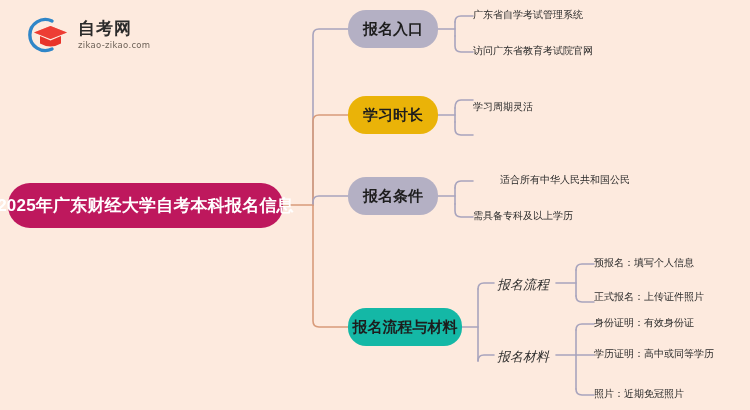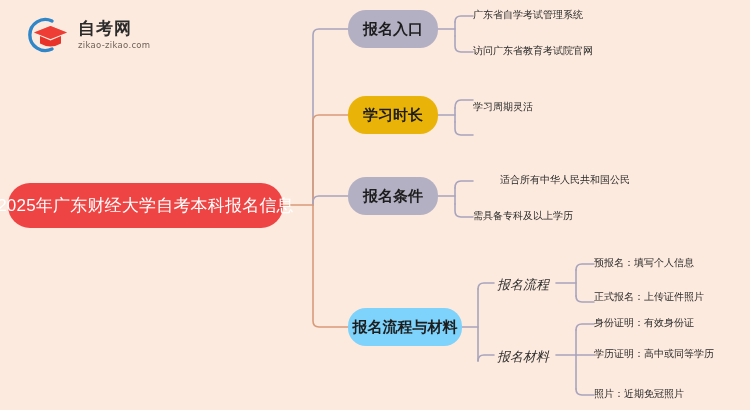--- a/index.html
+++ b/index.html
@@ -64,36 +64,36 @@
     position: absolute;
     display: flex;
     align-items: center;
     justify-content: center;
     text-align: center;
     white-space: nowrap;
   }
   .root-node {
     left: 8px; top: 183px;
     width: 275px; height: 45px;
-    background: #ef4444;
+    background: #be185d;
     border-radius: 22px;
     color: #ffffff;
     font-size: 17px;
-    font-weight: normal;
+    font-weight: bold;
     letter-spacing: 0.2px;
   }
   .branch-node {
     border-radius: 18px;
     font-size: 15px;
     font-weight: bold;
     color: #1d1d1d;
   }
   .b-purple { background: #b4b0c4; }
   .b-peach  { background: #eab308; }
-  .b-tan    { background: #7dd3fc; }
+  .b-tan    { background: #14b8a6; }
 
   .n-entry   { left: 348px; top: 10px;  width: 90px;  height: 38px; }
   .n-study   { left: 348px; top: 96px;  width: 90px;  height: 38px; }
   .n-cond    { left: 348px; top: 177px; width: 90px;  height: 38px; }
   .n-flow    { left: 348px; top: 308px; width: 114px; height: 38px; }
 
   
   .sublabel {
     position: absolute;
     font-size: 13px;

